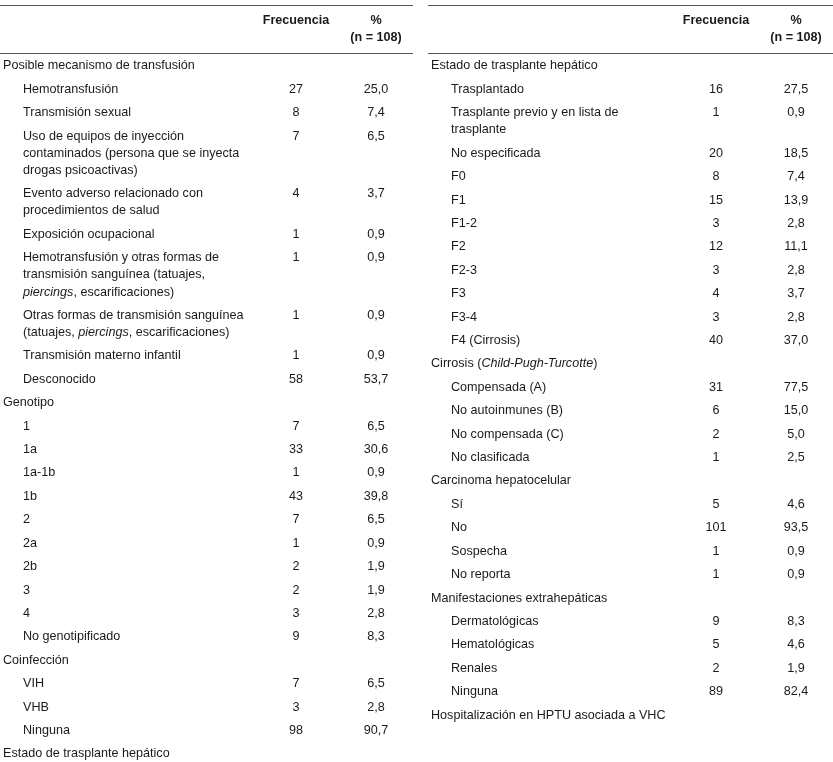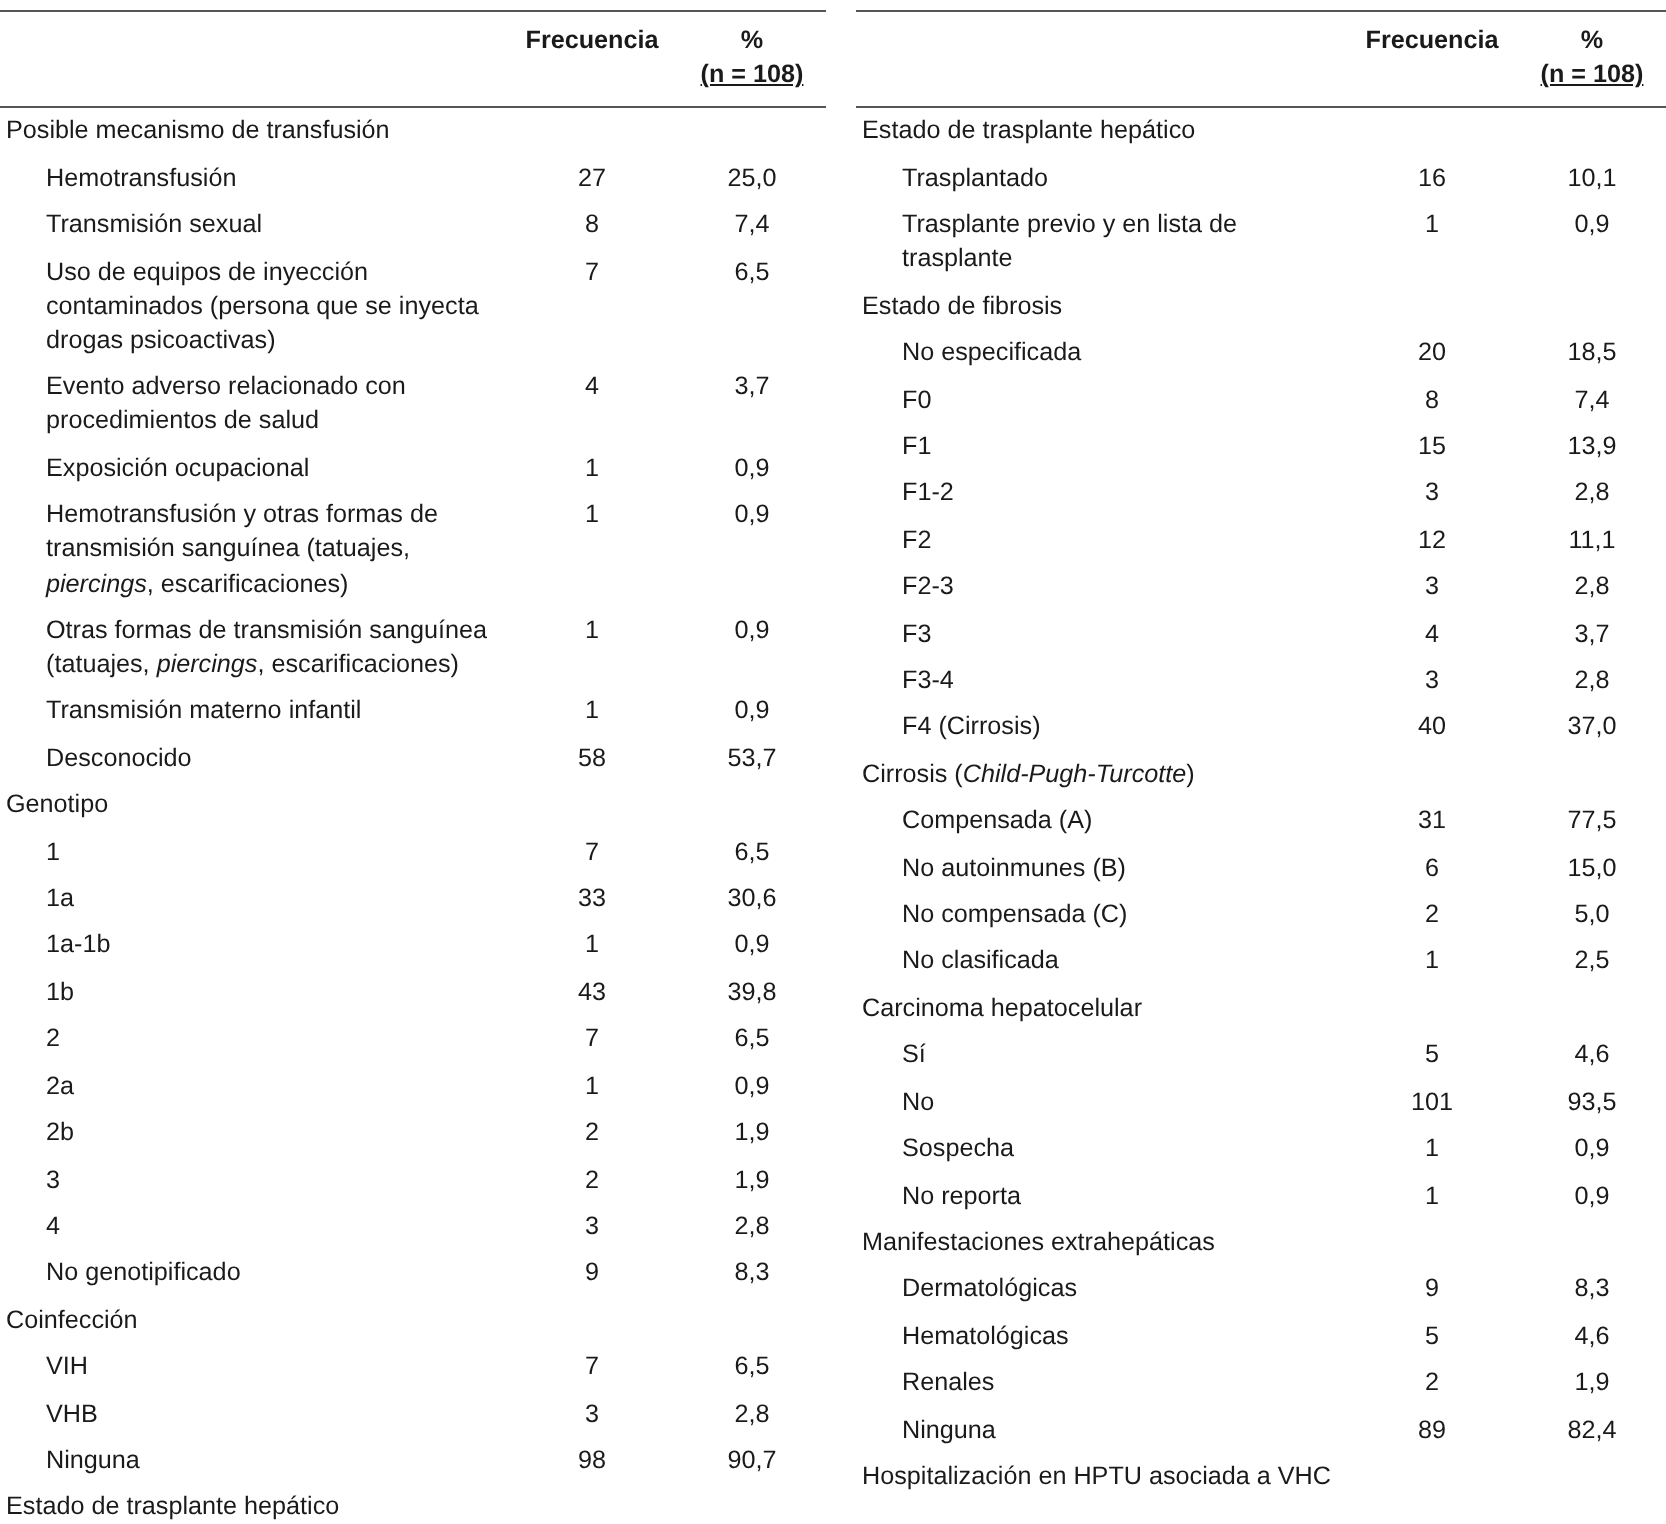--- a/index.html
+++ b/index.html
@@ -57,21 +57,20 @@
   thead th.h-pct { text-align: center; }
   thead th .hd-pad {
     display: block;
     padding-top: 6px;
     padding-bottom: 7px;
   }
   thead th .hd-sub {
     display: block;
     font-weight: bold;
     white-space: nowrap;
-    text-decoration: underline;
   }
   thead th.h-freq .hd-sub { visibility: hidden; }
   thead th.h-label .hd-sub { visibility: hidden; }
 
   tbody td {
     padding: 3.2px 0 3.1px 0;
     vertical-align: top;
     font-size: 12.6px;
   }
   tbody td.lbl { text-align: left; padding-right: 6px; }
@@ -263,31 +262,26 @@
       </thead>
       <tbody>
           <tr class="group">
             <td class="lbl">Estado de trasplante hepático</td>
             <td class="num"></td>
             <td class="num"></td>
           </tr>
           <tr class="item">
             <td class="lbl">Trasplantado</td>
             <td class="num">16</td>
-            <td class="num">10,1</td>
+            <td class="num">27,5</td>
           </tr>
           <tr class="item">
             <td class="lbl">Trasplante previo y en lista de trasplante</td>
             <td class="num">1</td>
             <td class="num">0,9</td>
-          </tr>
-          <tr class="group">
-            <td class="lbl">Estado de fibrosis</td>
-            <td class="num"></td>
-            <td class="num"></td>
           </tr>
           <tr class="item">
             <td class="lbl">No especificada</td>
             <td class="num">20</td>
             <td class="num">18,5</td>
           </tr>
           <tr class="item">
             <td class="lbl">F0</td>
             <td class="num">8</td>
             <td class="num">7,4</td>

